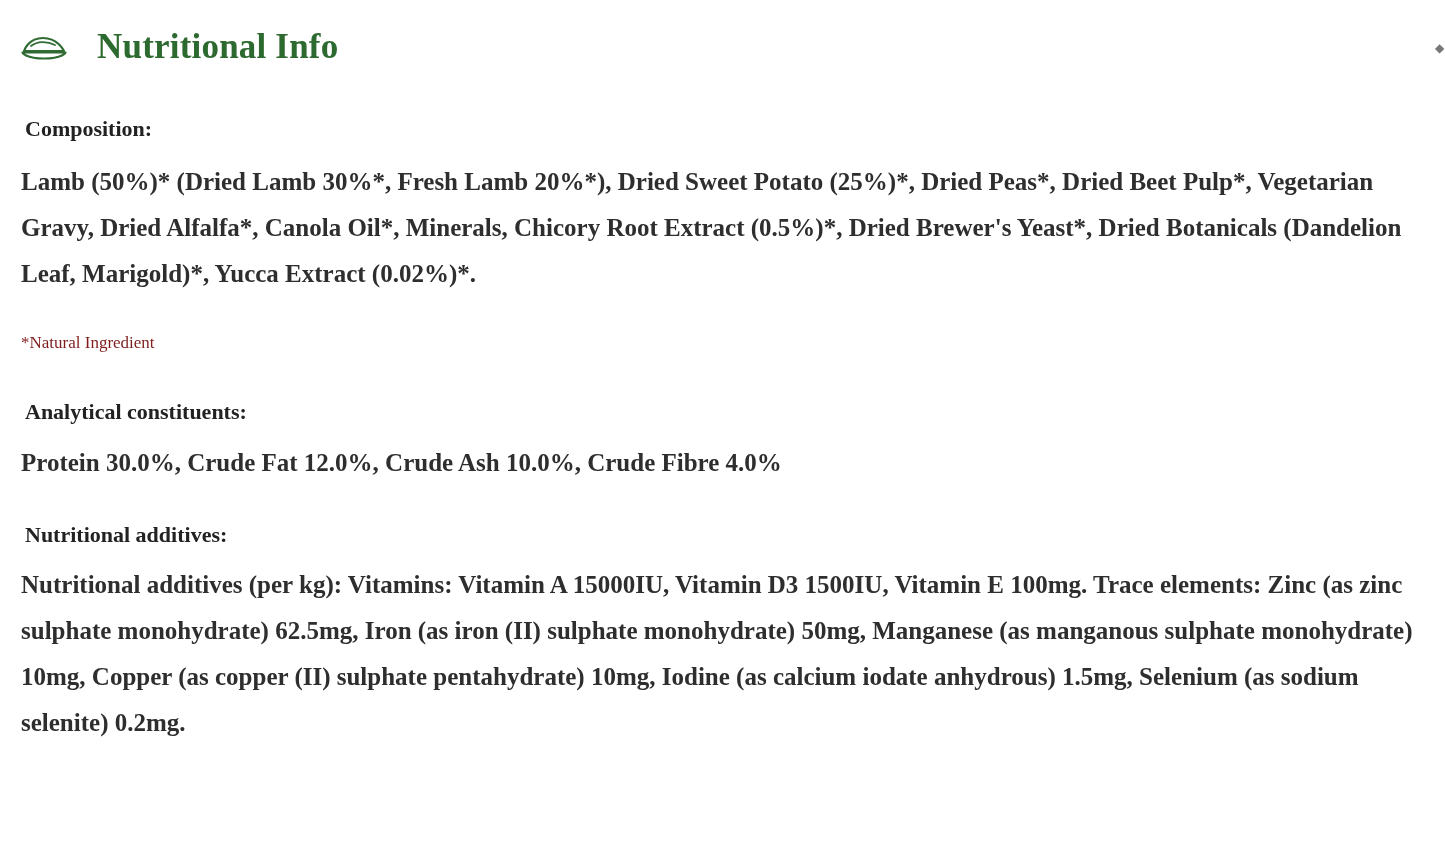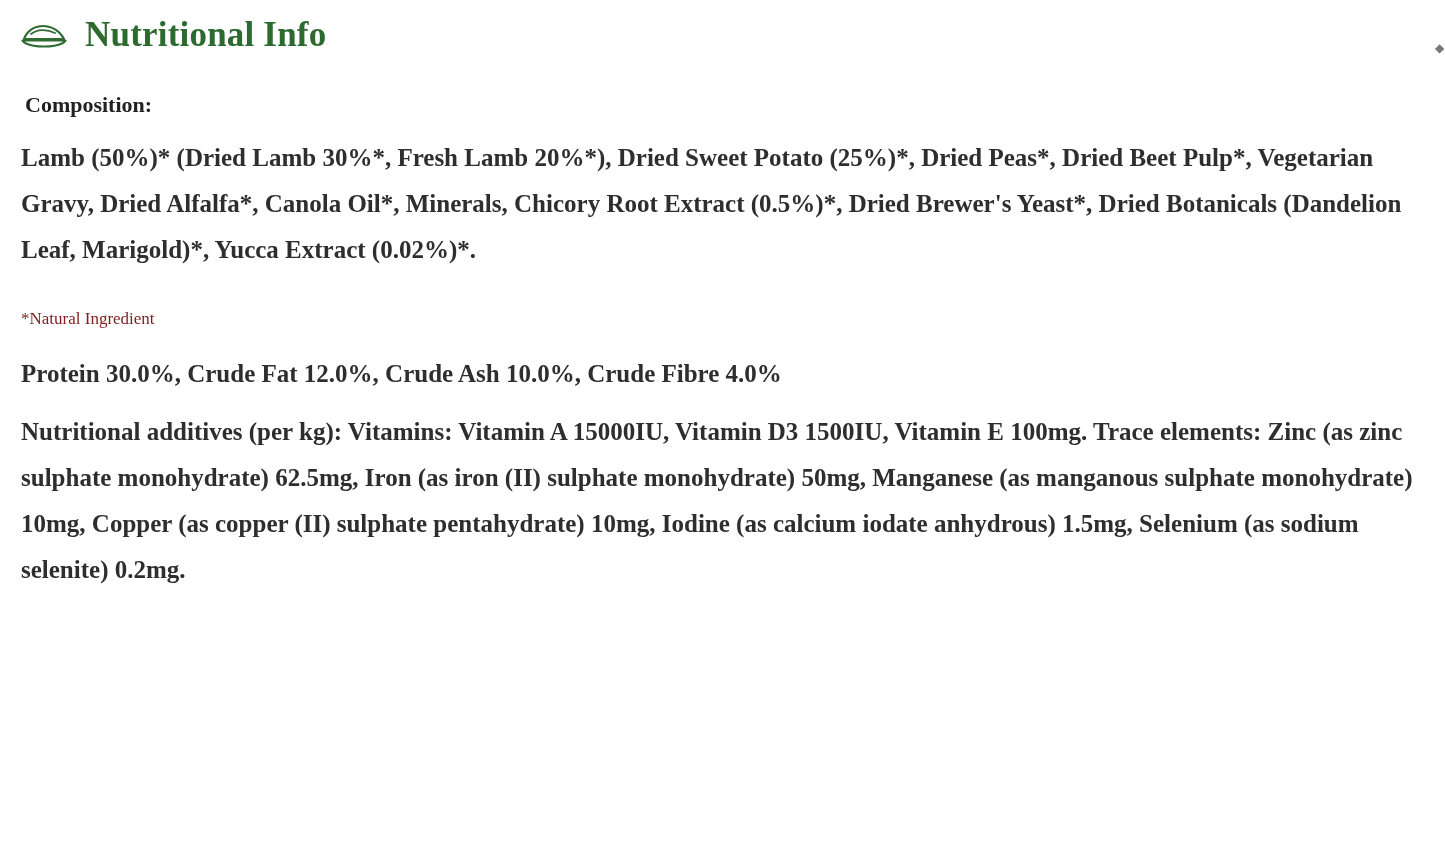--- a/index.html
+++ b/index.html
@@ -38,21 +38,21 @@
   }
   .header-icon svg {
     display: block;
   }
   .section-title {
     font-family: "Liberation Serif", "DejaVu Serif", serif;
     font-size: 35px;
     line-height: 1.2;
     font-weight: bold;
     color: #2d6a2f;
-    margin: 0;
+    margin: 12px;
     letter-spacing: 0.2px;
   }
   .subhead {
     font-size: 22px;
     font-weight: bold;
     color: #222222;
     margin: 34px 0 0 4px;
     line-height: 1.4;
   }
   .body-text {
@@ -99,17 +99,19 @@
     <h1 class="section-title">Nutritional Info</h1>
   </div>
 
   <div class="scroll-marker">◆</div>
 
   <h2 class="subhead">Composition:</h2>
   <p class="body-text">Lamb (50%)* (Dried Lamb 30%*, Fresh Lamb 20%*), Dried Sweet Potato (25%)*, Dried Peas*, Dried Beet Pulp*, Vegetarian Gravy, Dried Alfalfa*, Canola Oil*, Minerals, Chicory Root Extract (0.5%)*, Dried Brewer's Yeast*, Dried Botanicals (Dandelion Leaf, Marigold)*, Yucca Extract (0.02%)*.</p>
 
   <p class="note">*Natural Ingredient</p>
 
+  <h2 class="subhead">Analytical constituents:</h2>
   <p class="body-text tight">Protein 30.0%, Crude Fat 12.0%, Crude Ash 10.0%, Crude Fibre 4.0%</p>
 
+  <h2 class="subhead">Nutritional additives:</h2>
   <p class="body-text tight">Nutritional additives (per kg): Vitamins: Vitamin A 15000IU, Vitamin D3 1500IU, Vitamin E 100mg. Trace elements: Zinc (as zinc sulphate monohydrate) 62.5mg, Iron (as iron (II) sulphate monohydrate) 50mg, Manganese (as manganous sulphate monohydrate) 10mg, Copper (as copper (II) sulphate pentahydrate) 10mg, Iodine (as calcium iodate anhydrous) 1.5mg, Selenium (as sodium selenite) 0.2mg.</p>
 
 </div>
 
 </body></html>

